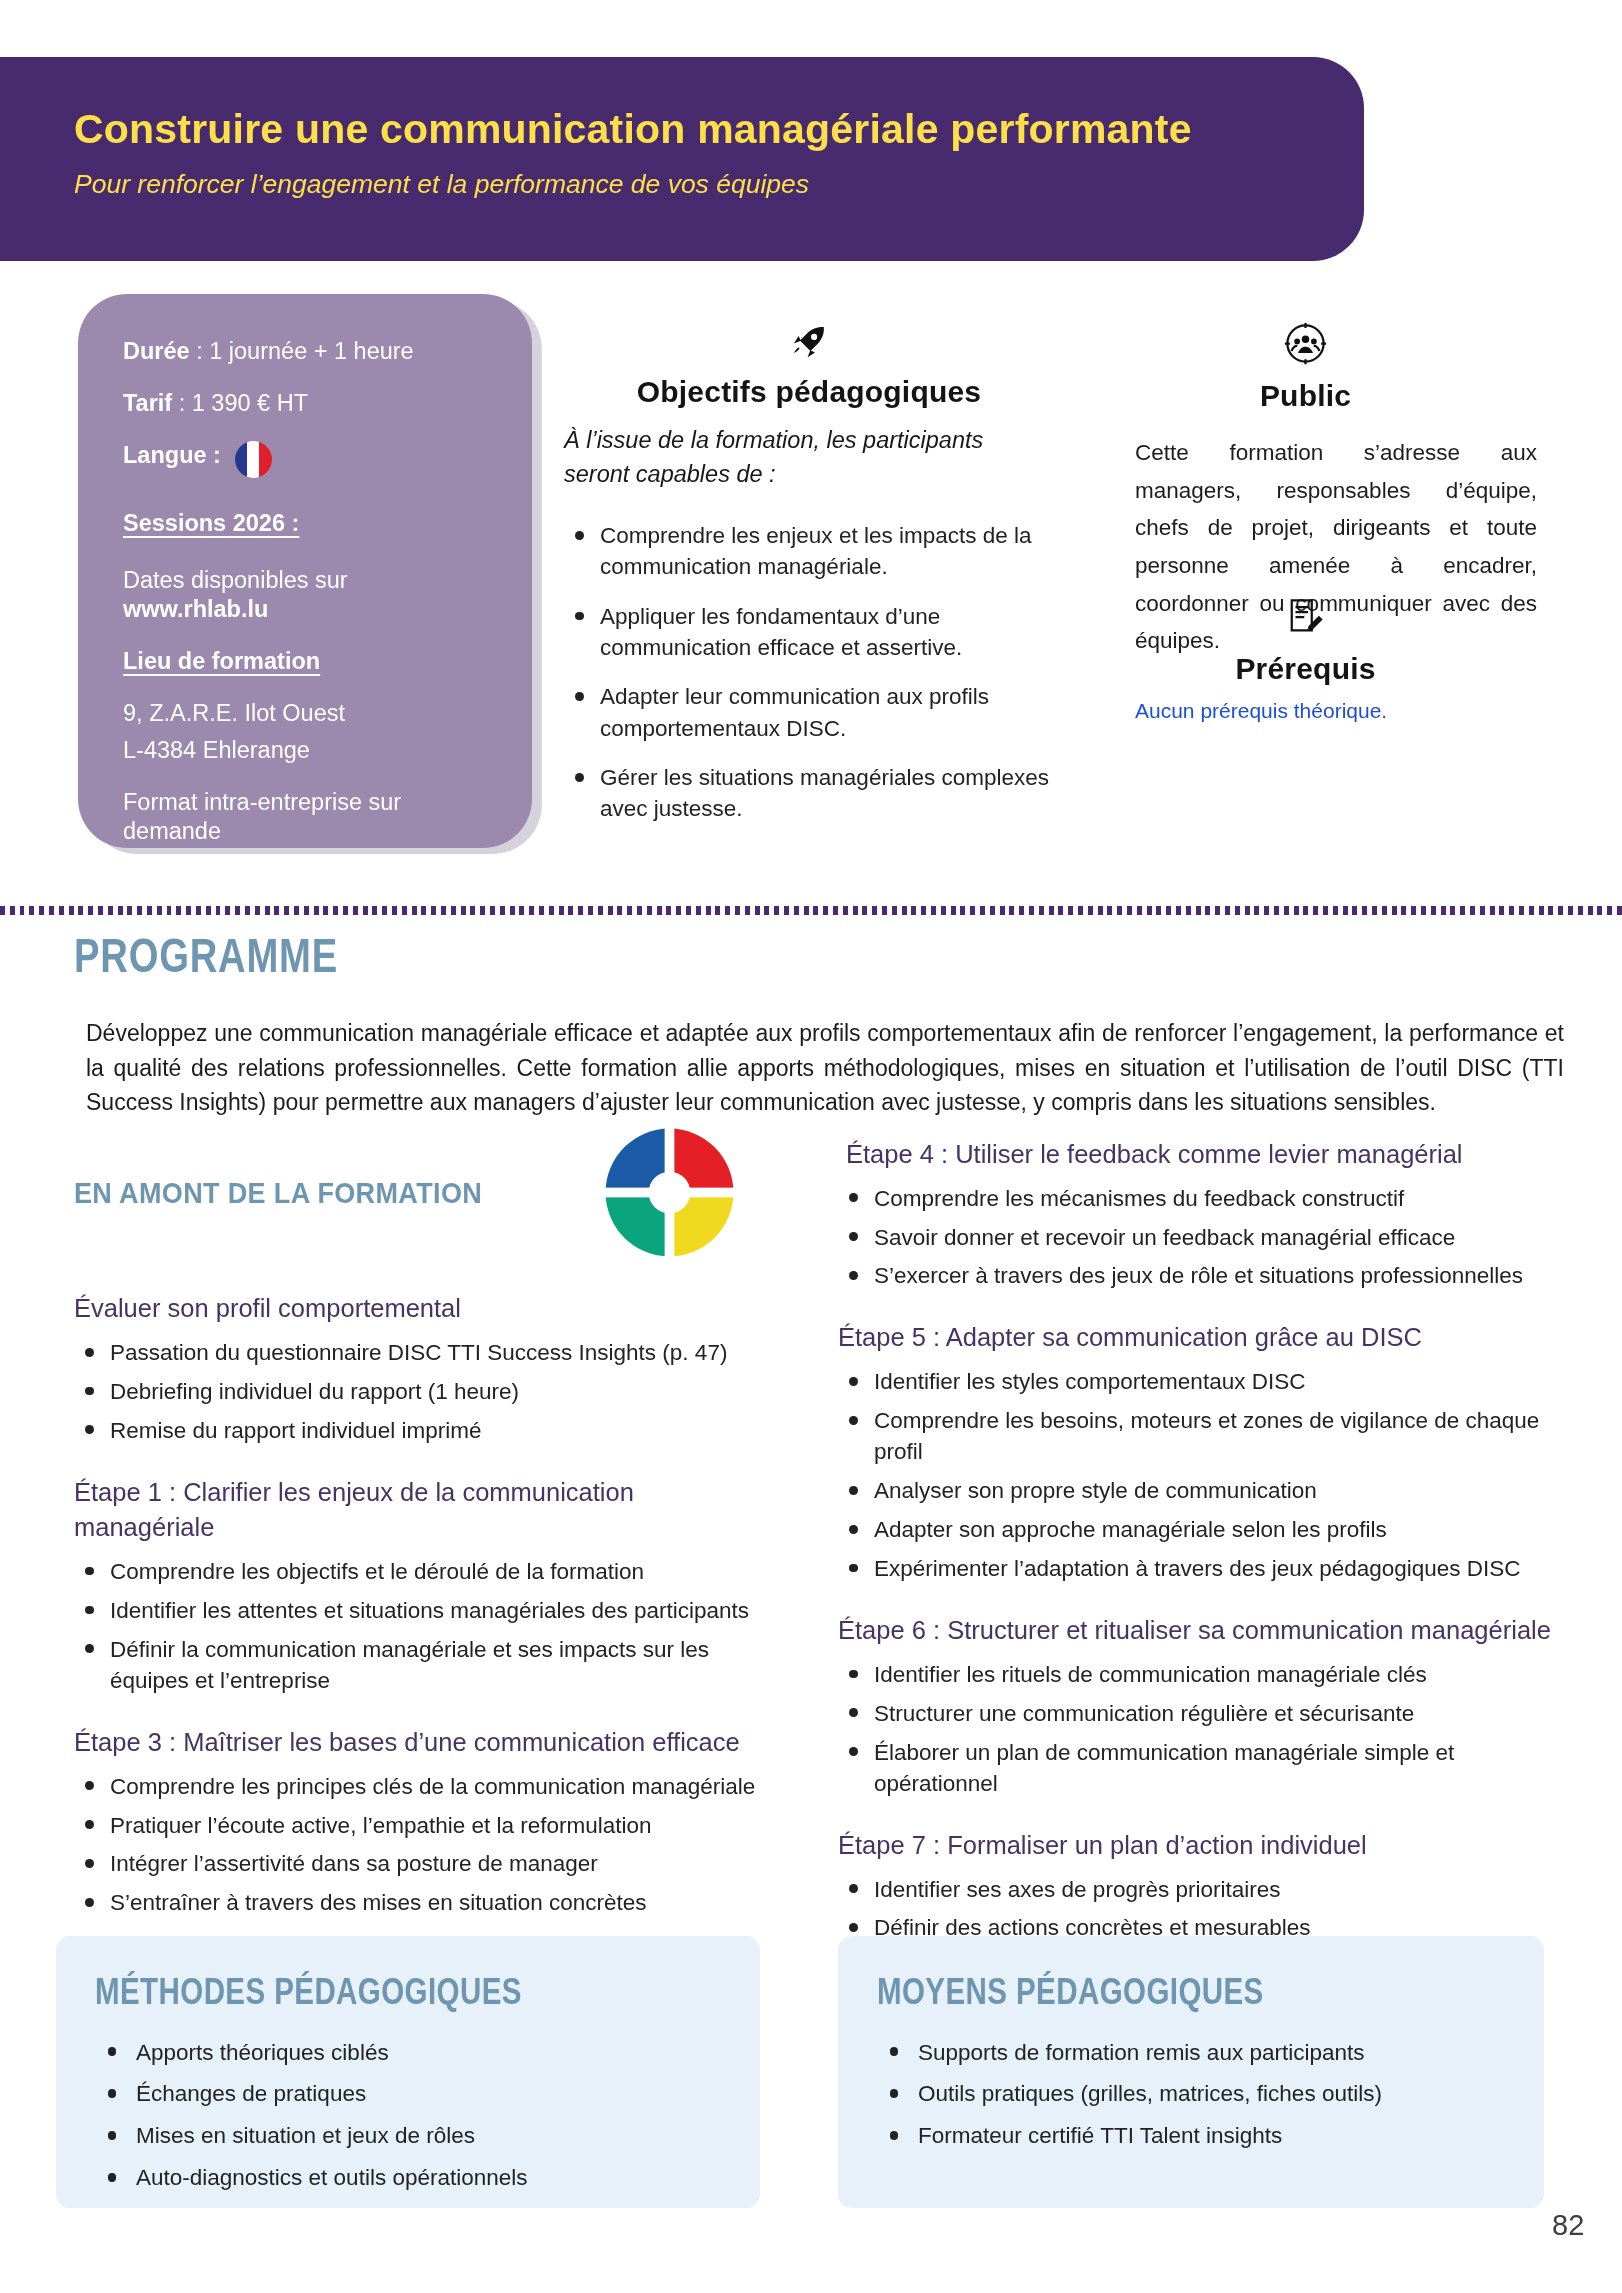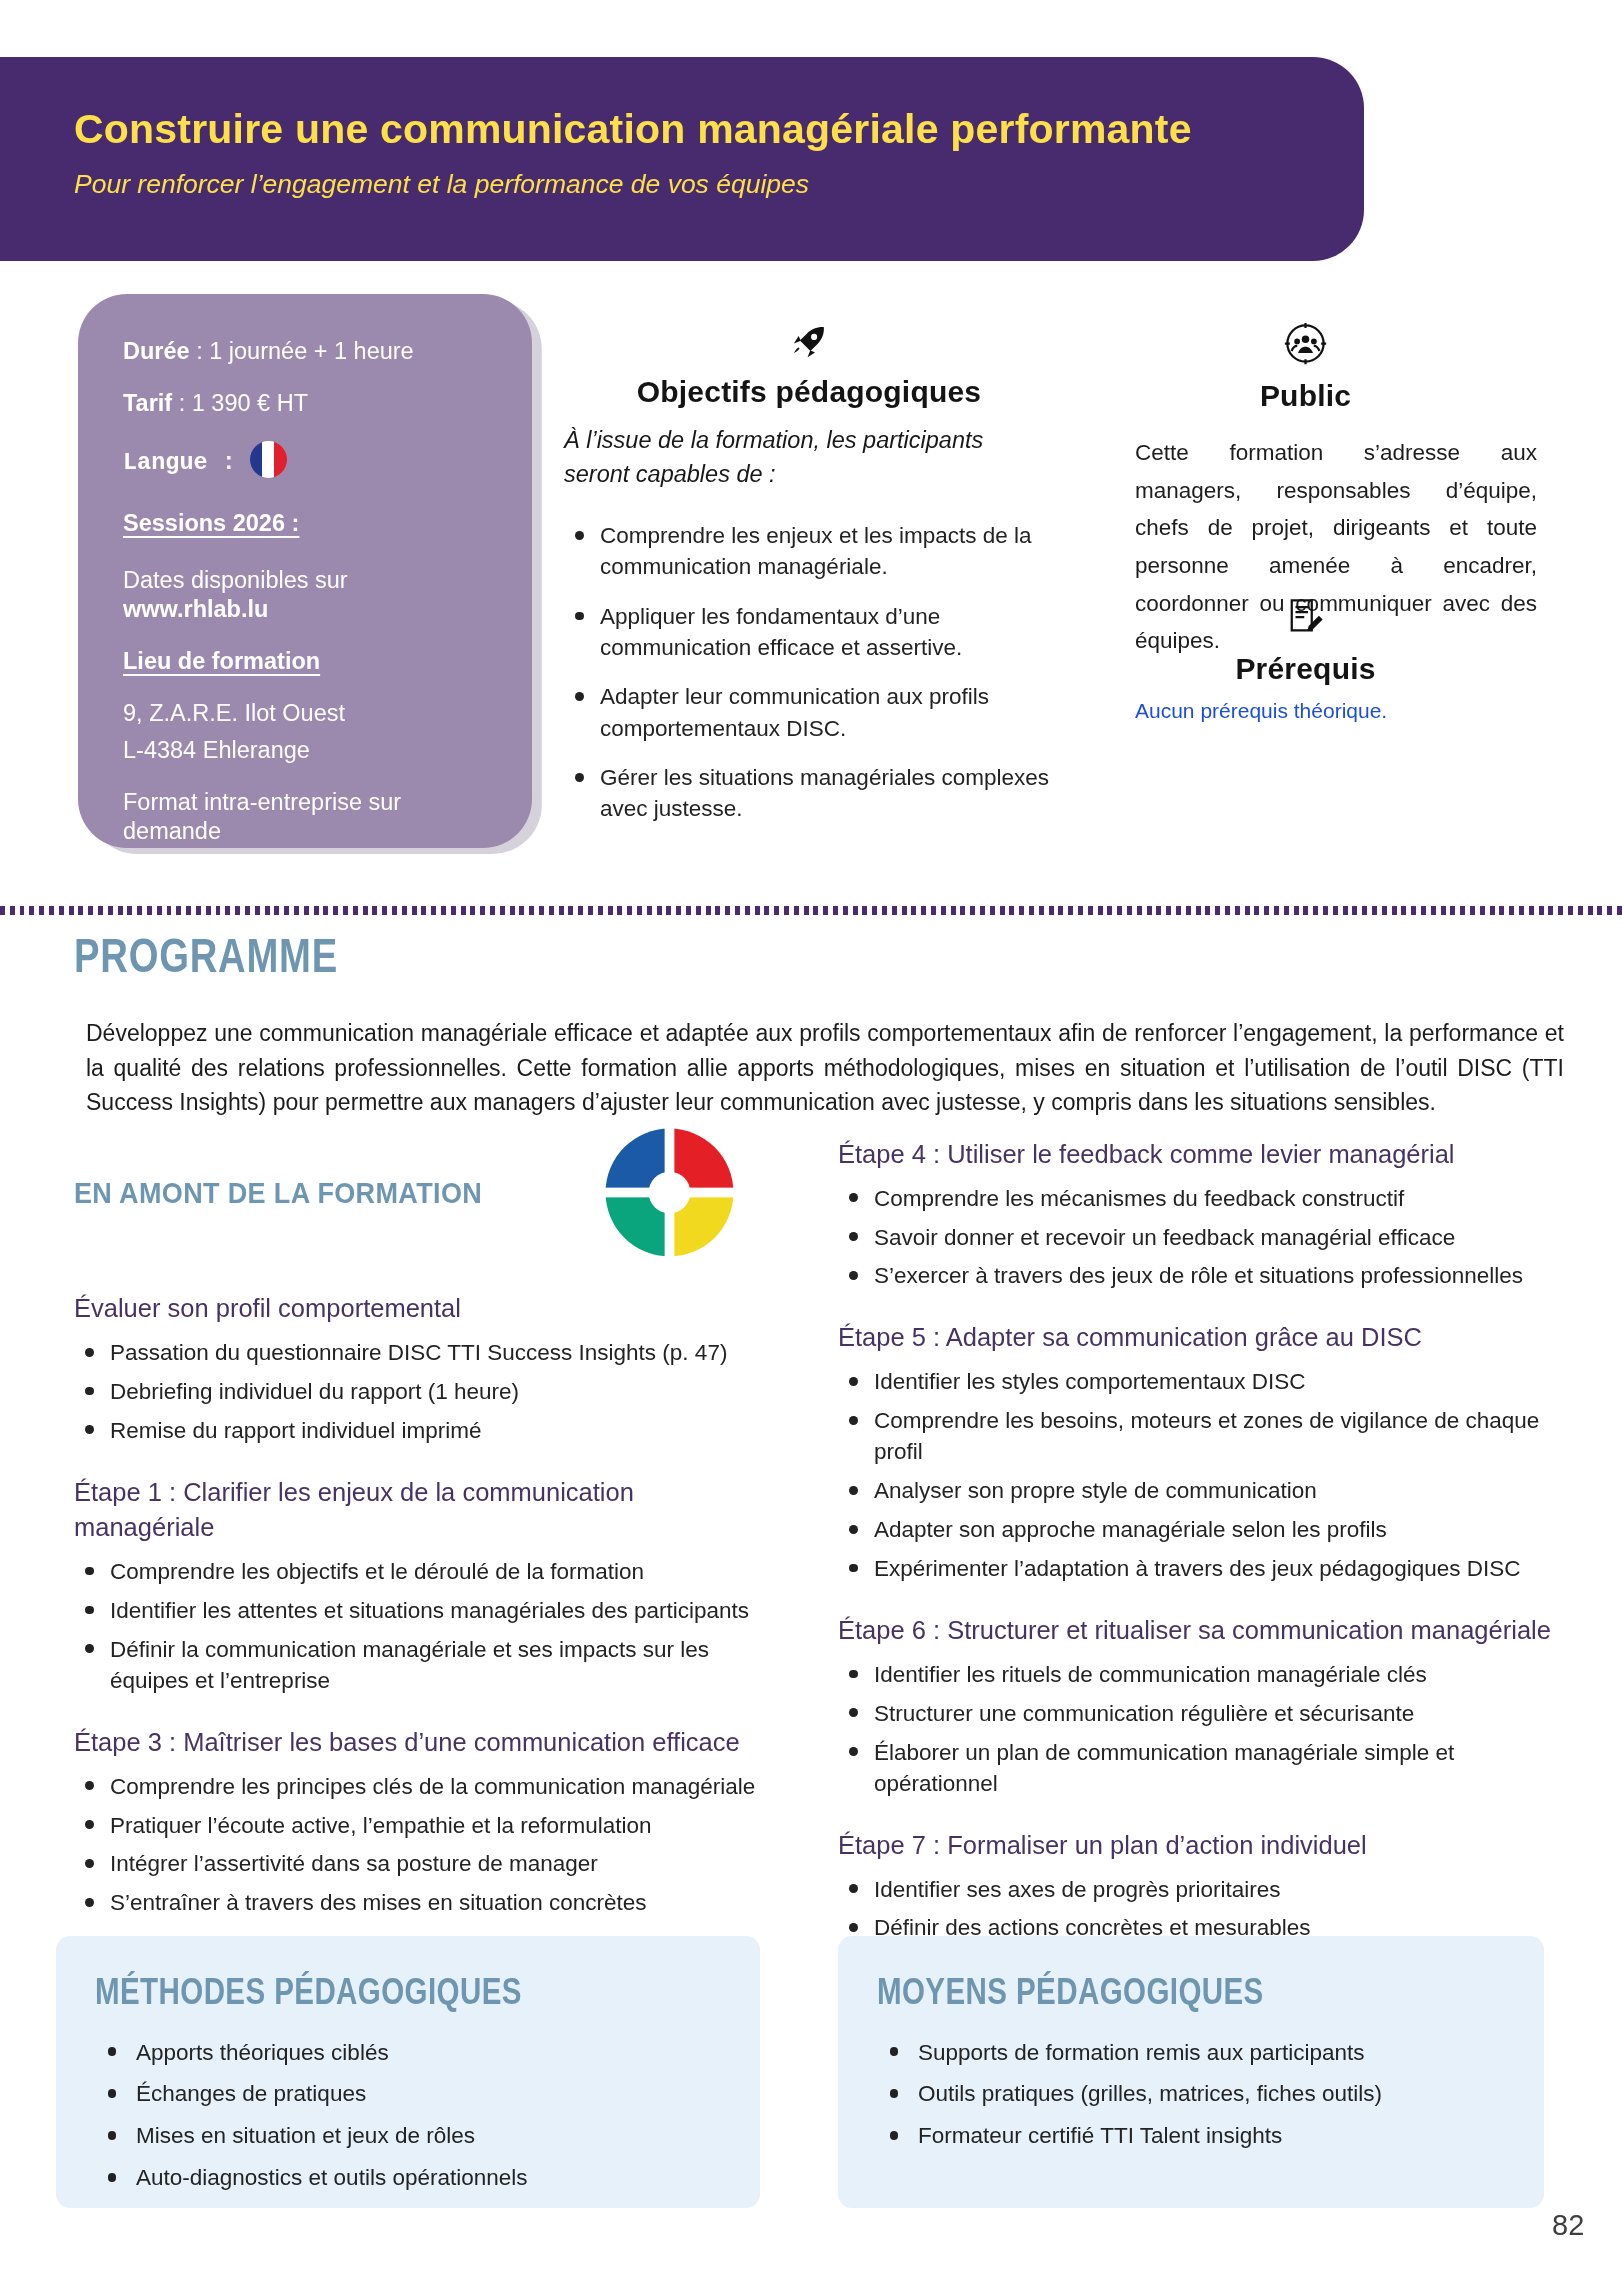--- a/index.html
+++ b/index.html
@@ -14,21 +14,21 @@
   .banner .subtitle{margin:15.7px 0 0;font-size:26.5px;font-style:italic;}
 
   
   .info-box{position:absolute;left:78px;top:294px;width:454px;height:554px;
             background:#9c8aae;border-radius:49px;box-sizing:border-box;
             padding:43px 41px 0 45px;color:#fff;font-size:23.5px;
             box-shadow:9.8px 5.9px 0 #d6d2dc;}
   .info-box p{margin:0 0 22.5px;line-height:1.25;}
   .b{font-weight:700;}
   .u{text-decoration:underline;text-underline-offset:4.9px;}
-  .lang-line{display:flex;align-items:flex-end;gap:13.7px;margin-bottom:31px !important;font-family:Liberation Mono, monospace;}
+  .lang-line{display:flex;align-items:flex-start;gap:13.7px;margin-bottom:31px !important;}
   .flag{display:inline-block;width:37px;height:37px;border-radius:50%;
         background:linear-gradient(90deg,#24388f 0 33%,#fff 33% 66%,#e0202c 66% 100%);}
   .sessions{margin-bottom:27.4px !important;}
   .addr1{margin-bottom:7.8px !important;}
 
   
   .sect{position:absolute;}
   .sect h2{display:flex;align-items:center;gap:12.7px;margin:0;
            font-size:30px;font-weight:700;color:#141414;letter-spacing:0.2px;flex-direction:column;}
   .icon{display:inline-flex;flex:0 0 auto;}
@@ -59,21 +59,21 @@
               text-align:justify;font-size:23px;line-height:1.5;color:#1c1c1c;}
 
   .col{position:absolute;top:1123px;}
   .col-left{left:74px;width:686px;}
   .col-right{left:838px;width:727px;}
   .amont-row{display:flex;align-items:center;margin:0 0 9.8px;}
   .amont-title{margin:0;font-size:30px;font-weight:700;letter-spacing:0.4px;
                transform:scaleX(.9);transform-origin:left center;white-space:nowrap;}
   .disc-wheel{margin-left:73px;width:139px;height:139px;flex:0 0 auto;}
   .step{font-size:25.5px;font-weight:400;color:#473363;margin:29px 0 10.8px;line-height:1.38;}
-  .col-right .first-step{margin-top:13.7px;}
+  .col-right .first-step{margin-top:13.7px;margin-left:8px;}
 
   
   .lightbox{position:absolute;top:1936px;height:272px;background:#e6f1f9;
             box-sizing:border-box;padding:35px 39px;border-radius:14px;}
   .box-methodes{left:56px;width:704px;}
   .box-moyens{left:838px;width:706px;}
   .box-title{margin:0 0 23.5px;font-size:36px;font-weight:700;letter-spacing:0.5px;
              transform:scaleX(.82);transform-origin:left center;white-space:nowrap;}
   .lightbox ul.bullets li{margin-bottom:10.8px;padding-left:41px;}
   .lightbox ul.bullets li::before{left:12.7px;}

